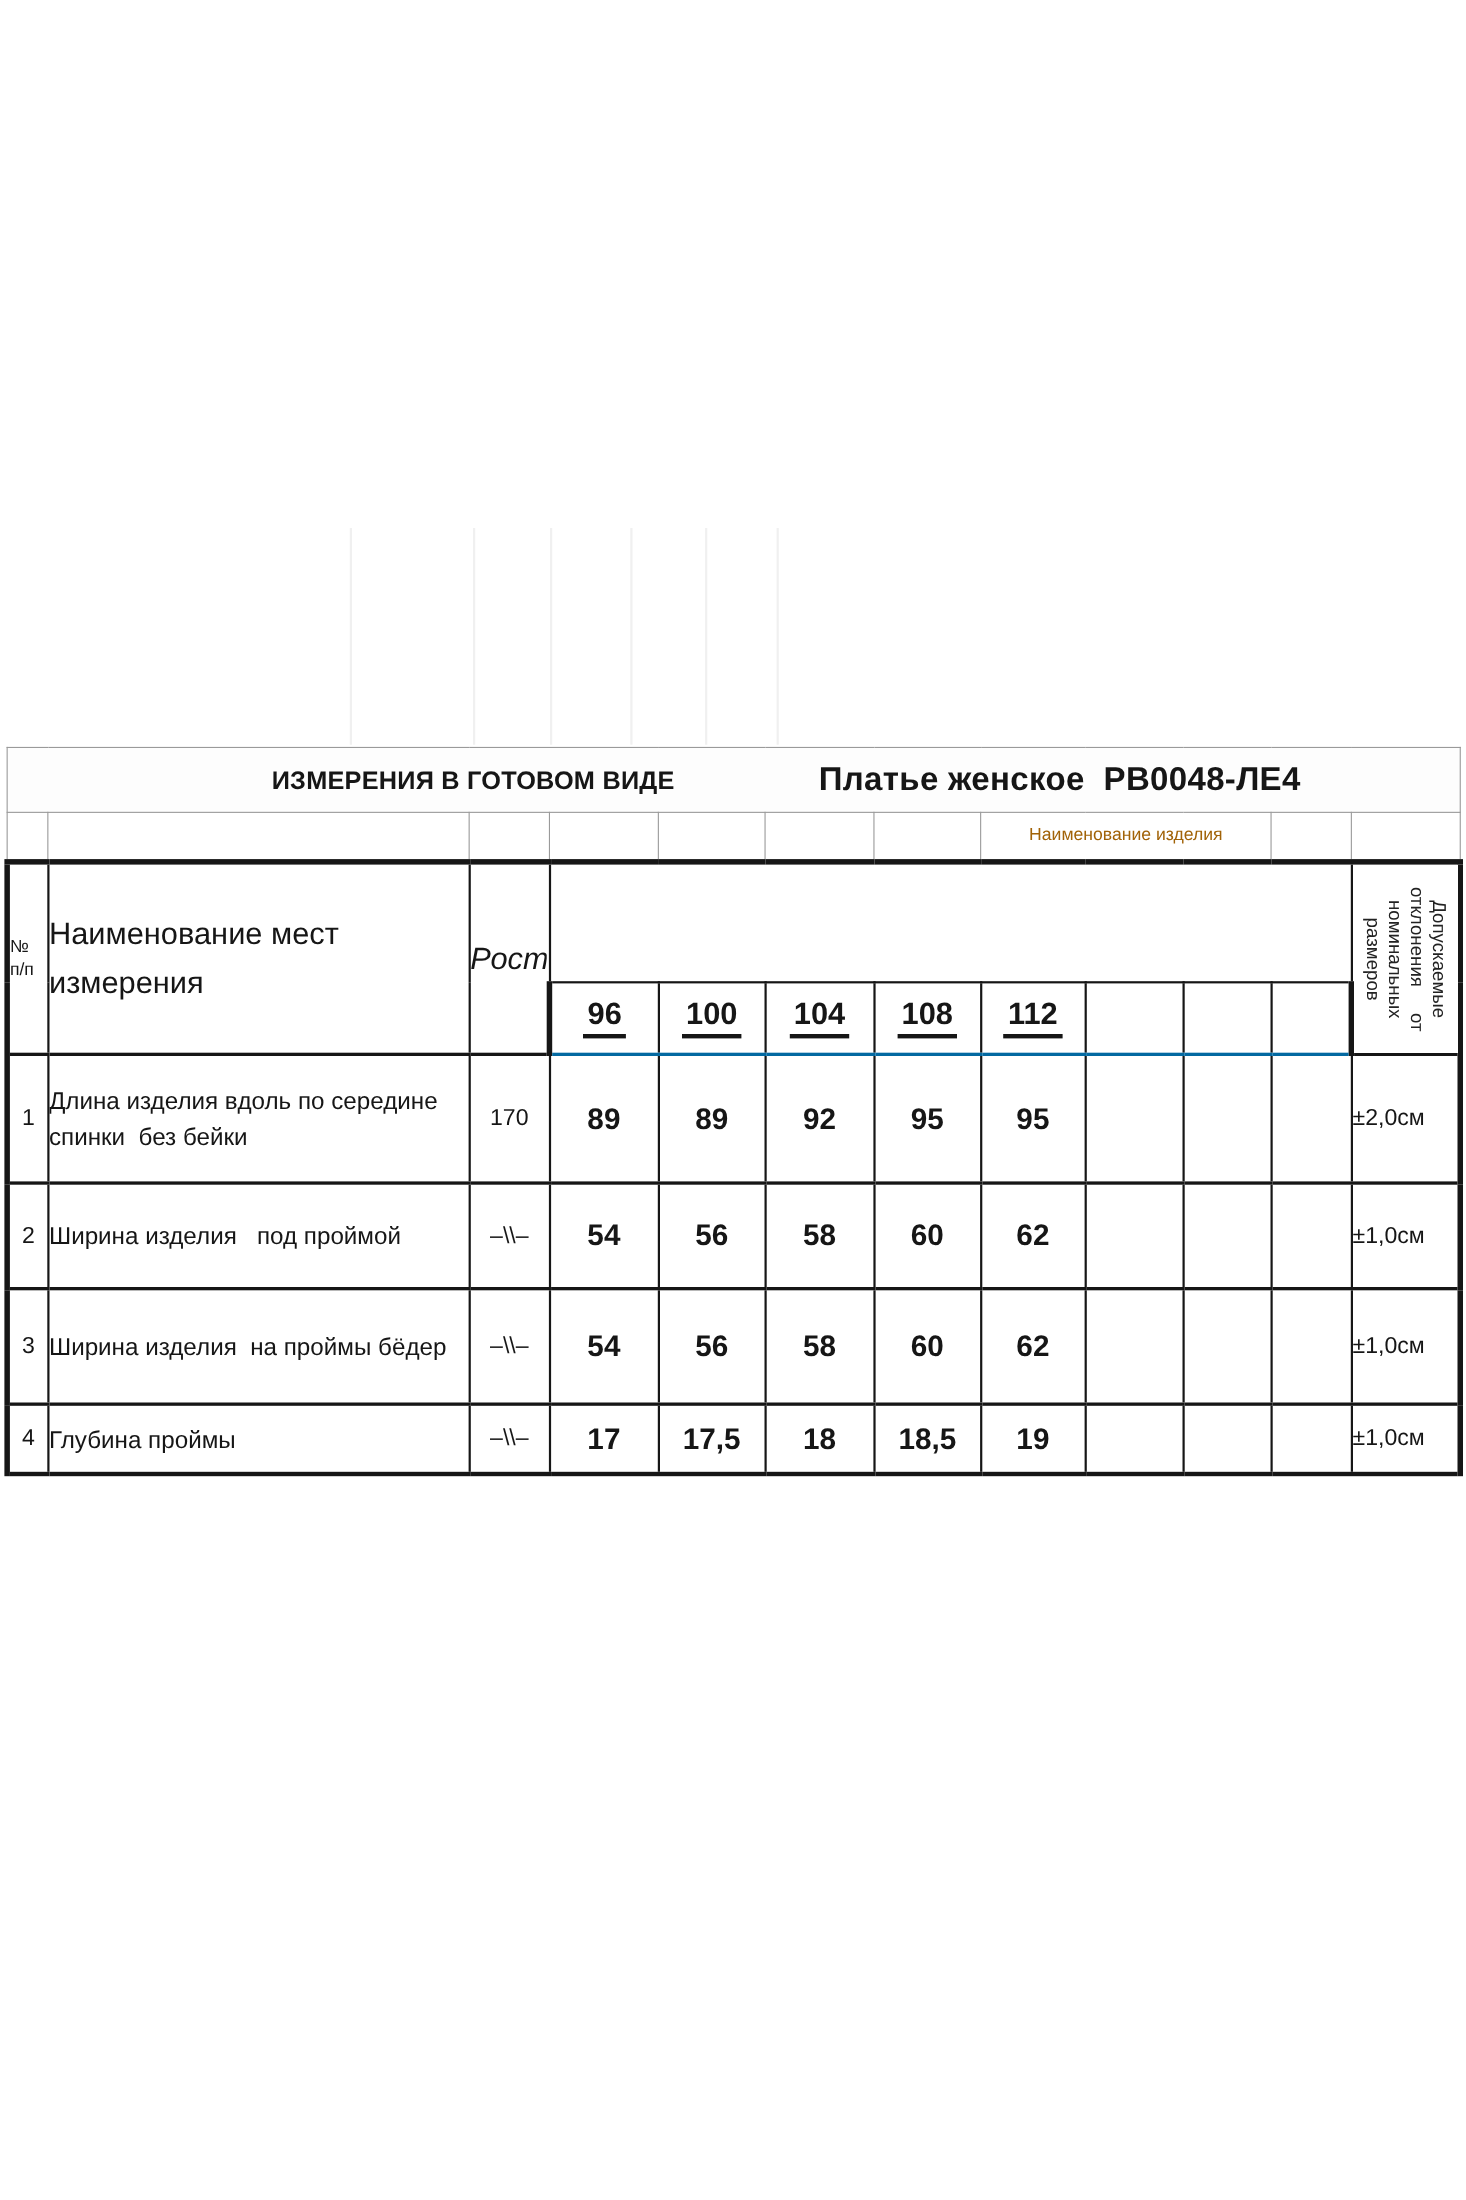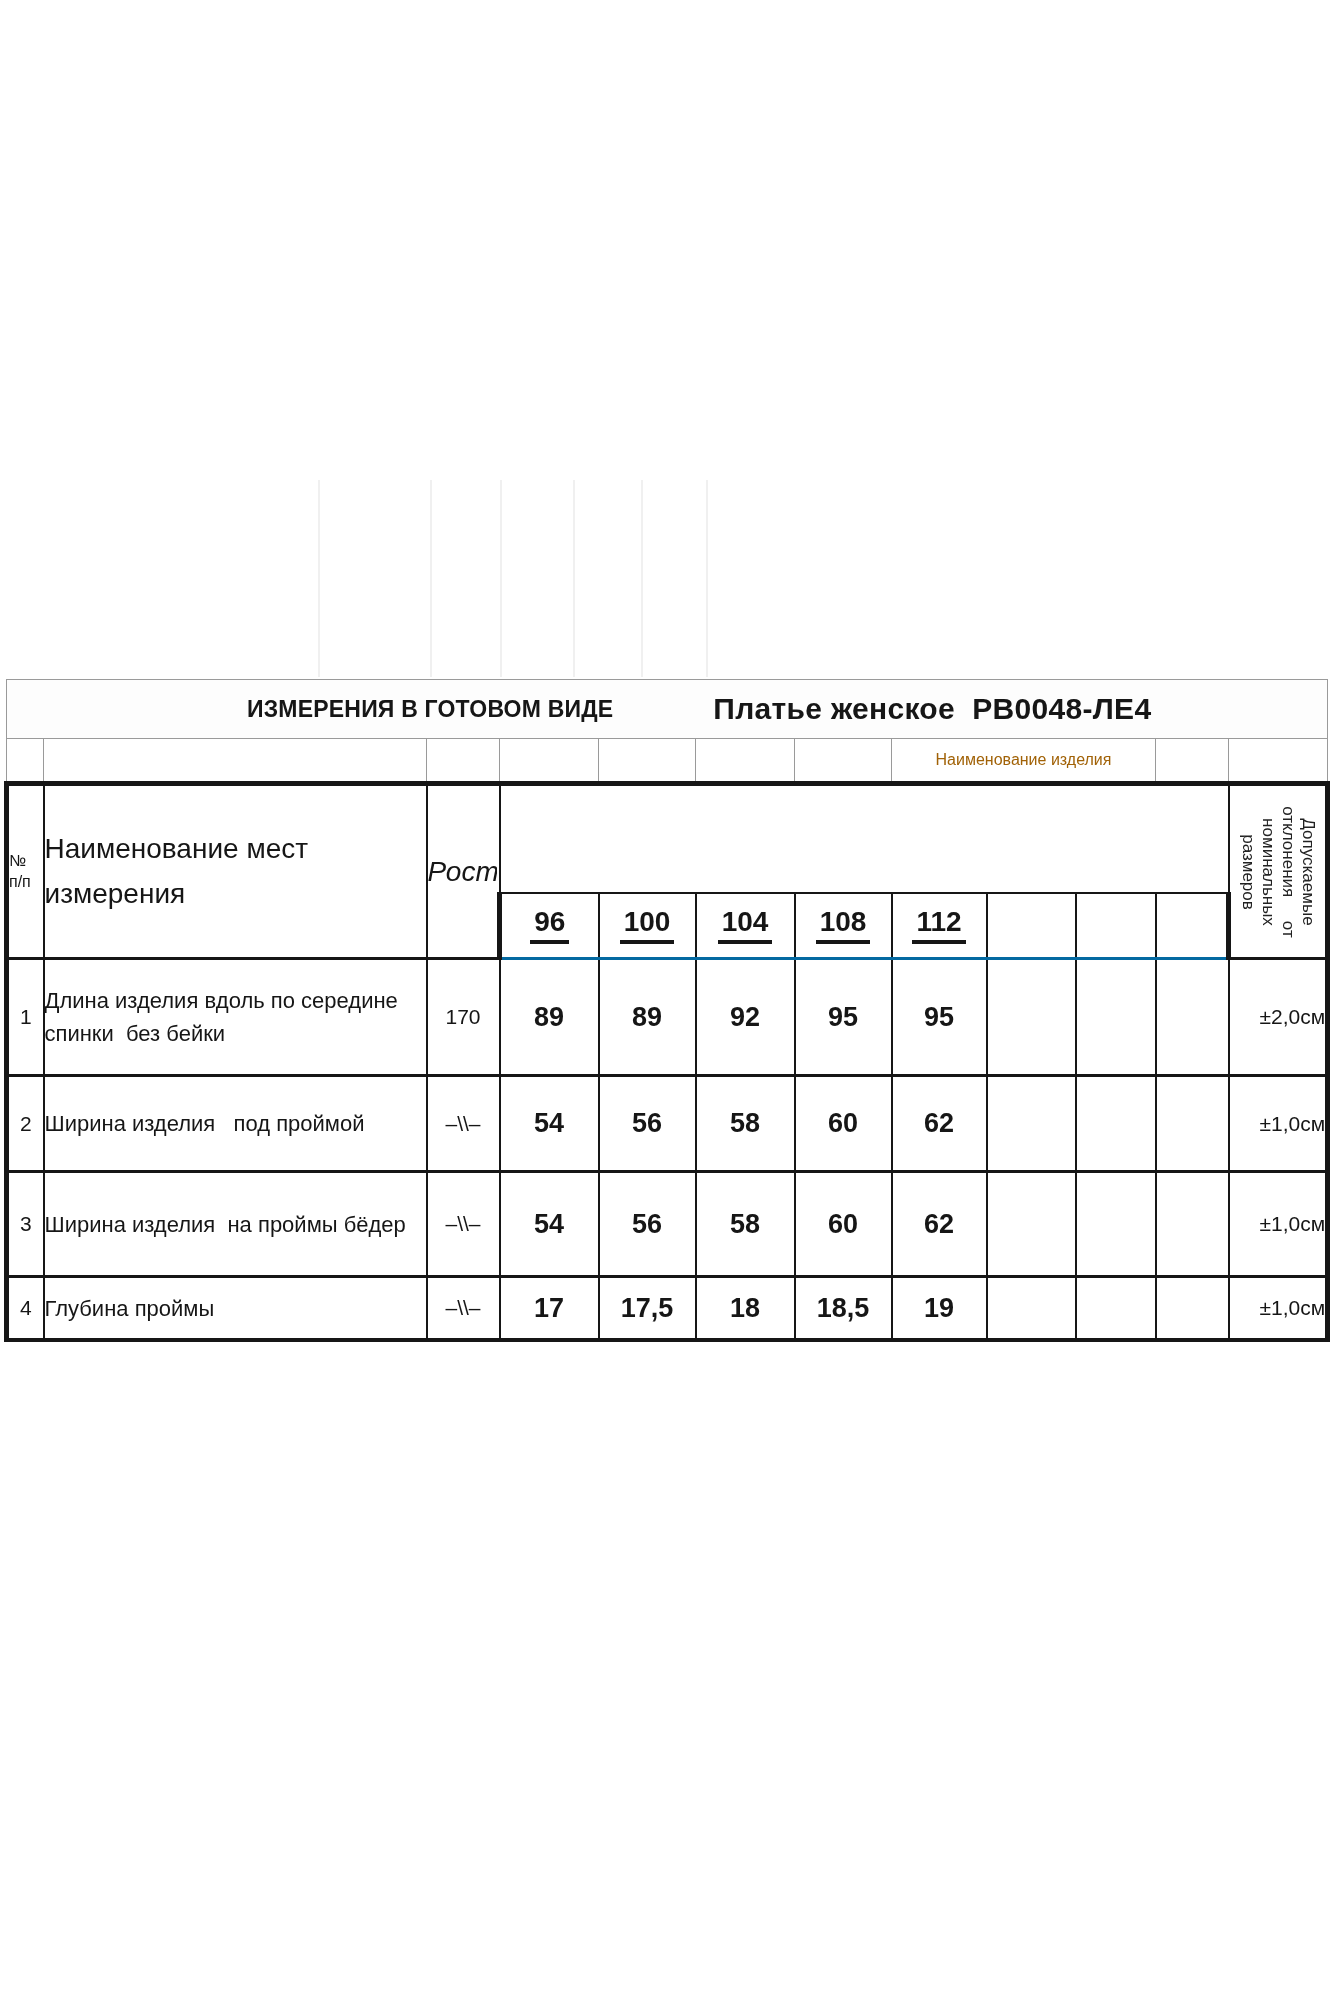--- a/index.html
+++ b/index.html
@@ -15,21 +15,21 @@
     border-collapse:collapse;table-layout:fixed;
   }
   table.spec td{padding:0;vertical-align:middle;overflow:hidden;}
 
   
   .title-row td{
     height:58px;border:1px solid #9a9a9a;background:#fdfdfd;
   }
   .title-flex{display:flex;align-items:center;height:100%;padding-left:240px;gap:100px;white-space:pre;}
   .t1{font-weight:bold;font-size:23px;letter-spacing:.2px;}
-  .t2{font-weight:bold;font-size:30px;letter-spacing:.3px;}
+  .t2{font-weight:bold;font-size:30px;letter-spacing:.3px;margin-left:31px;}
 
   
   .info-row td{height:42px;border:1px solid #9a9a9a;border-bottom:5px solid #161616;background:#fff;}
   .info-caption{font-size:16px;text-align:center;color:#a16207;}
 
   
   .hA td,.hB td{border:2px solid #161616;background:#fff;}
   .hA td{height:106px;}
   .hB td{height:63px;text-align:center;border-bottom:3px solid #0369a1;}
   .c-num-h{font-size:16px;padding-left:4px;white-space:pre-wrap;line-height:1.3;}
@@ -47,21 +47,21 @@
   
   .data td{border:2px solid #161616;border-top:3px solid #161616;border-bottom:3px solid #161616;background:#fff;}
   tr.r1 td{height:114px;}
   tr.r2 td{height:93px;}
   tr.r3 td{height:102px;}
   tr.r4 td{height:60px;border-bottom:4px solid #161616;}
   .c-num{font-size:21px;text-align:center;}
   .c-name{font-size:22px;padding-left:7px;white-space:pre-wrap;line-height:1.5;}
   .c-rost{font-size:21px;text-align:center;}
   .c-val{font-size:27px;font-weight:bold;text-align:center;}
-  .c-tol{font-size:21px;text-align:right;}
+  .c-tol{font-size:21px;text-align:left;}
 
   
   .hA td:first-child,.hB td:first-child,.data td:first-child{border-left:5px solid #161616;}
   .hA td:last-child,.hB td:last-child,.data td:last-child{border-right:5px solid #161616;}
 </style>
 </head>
 <body>
 
 <div class="stage">
 

